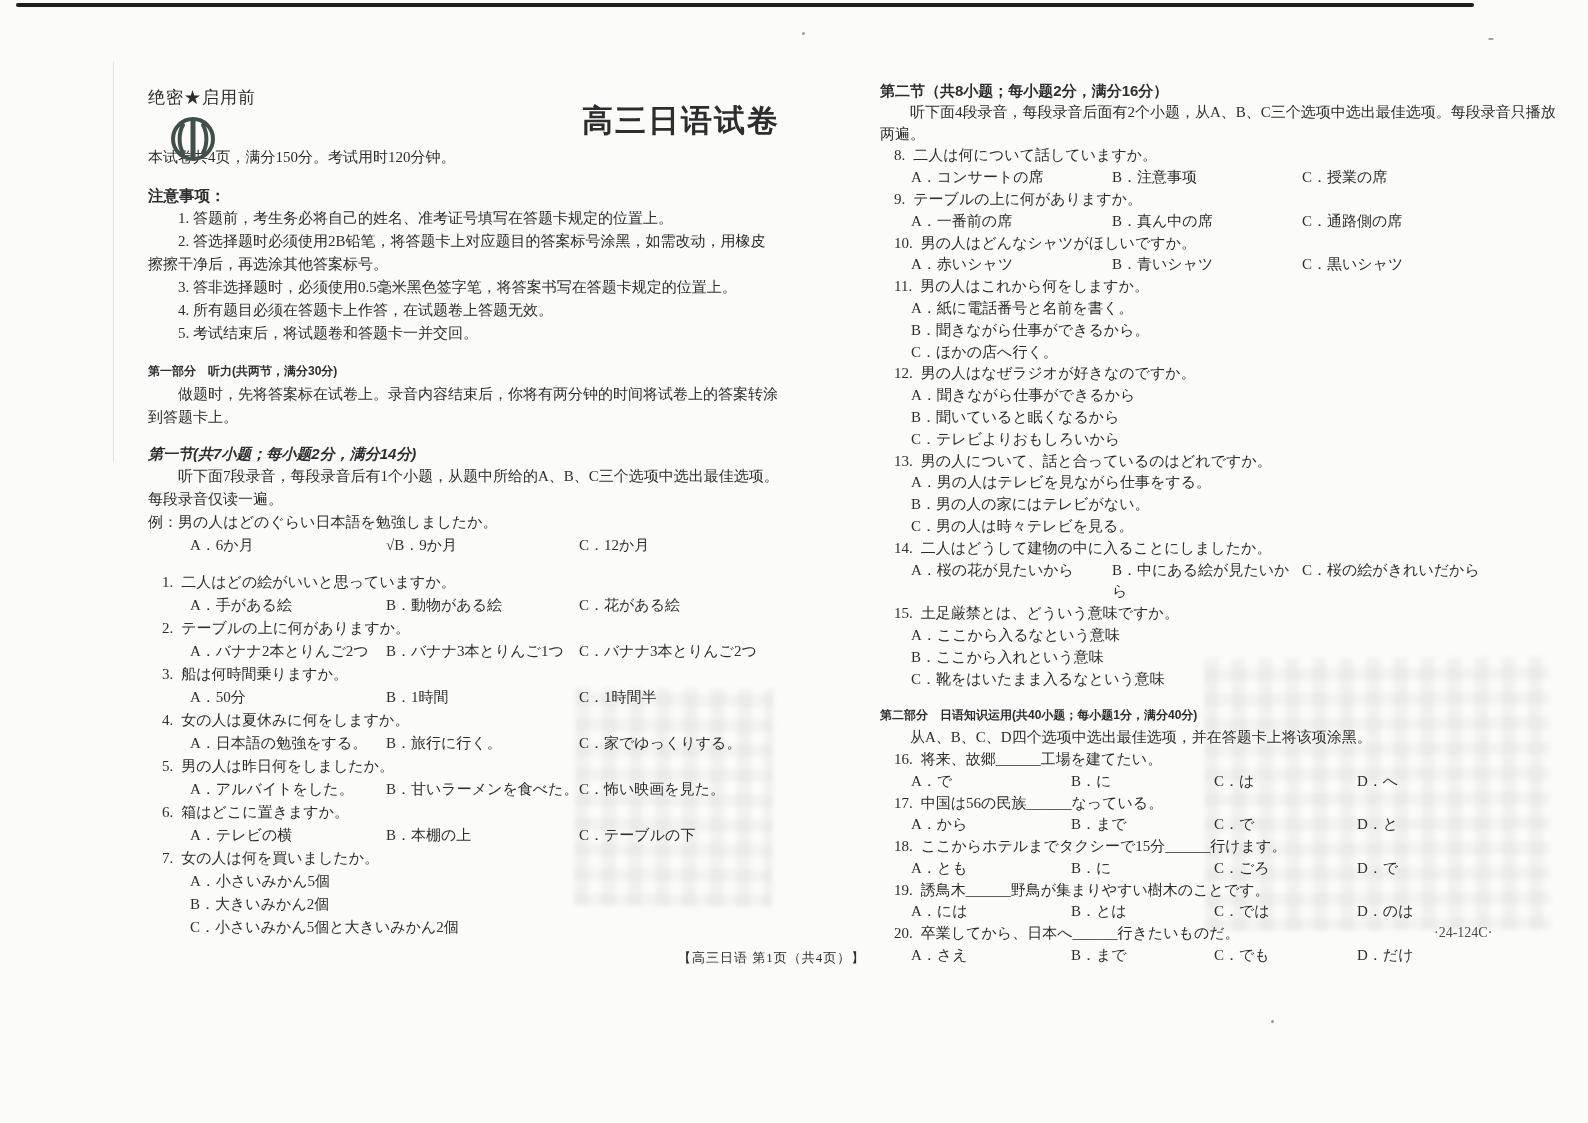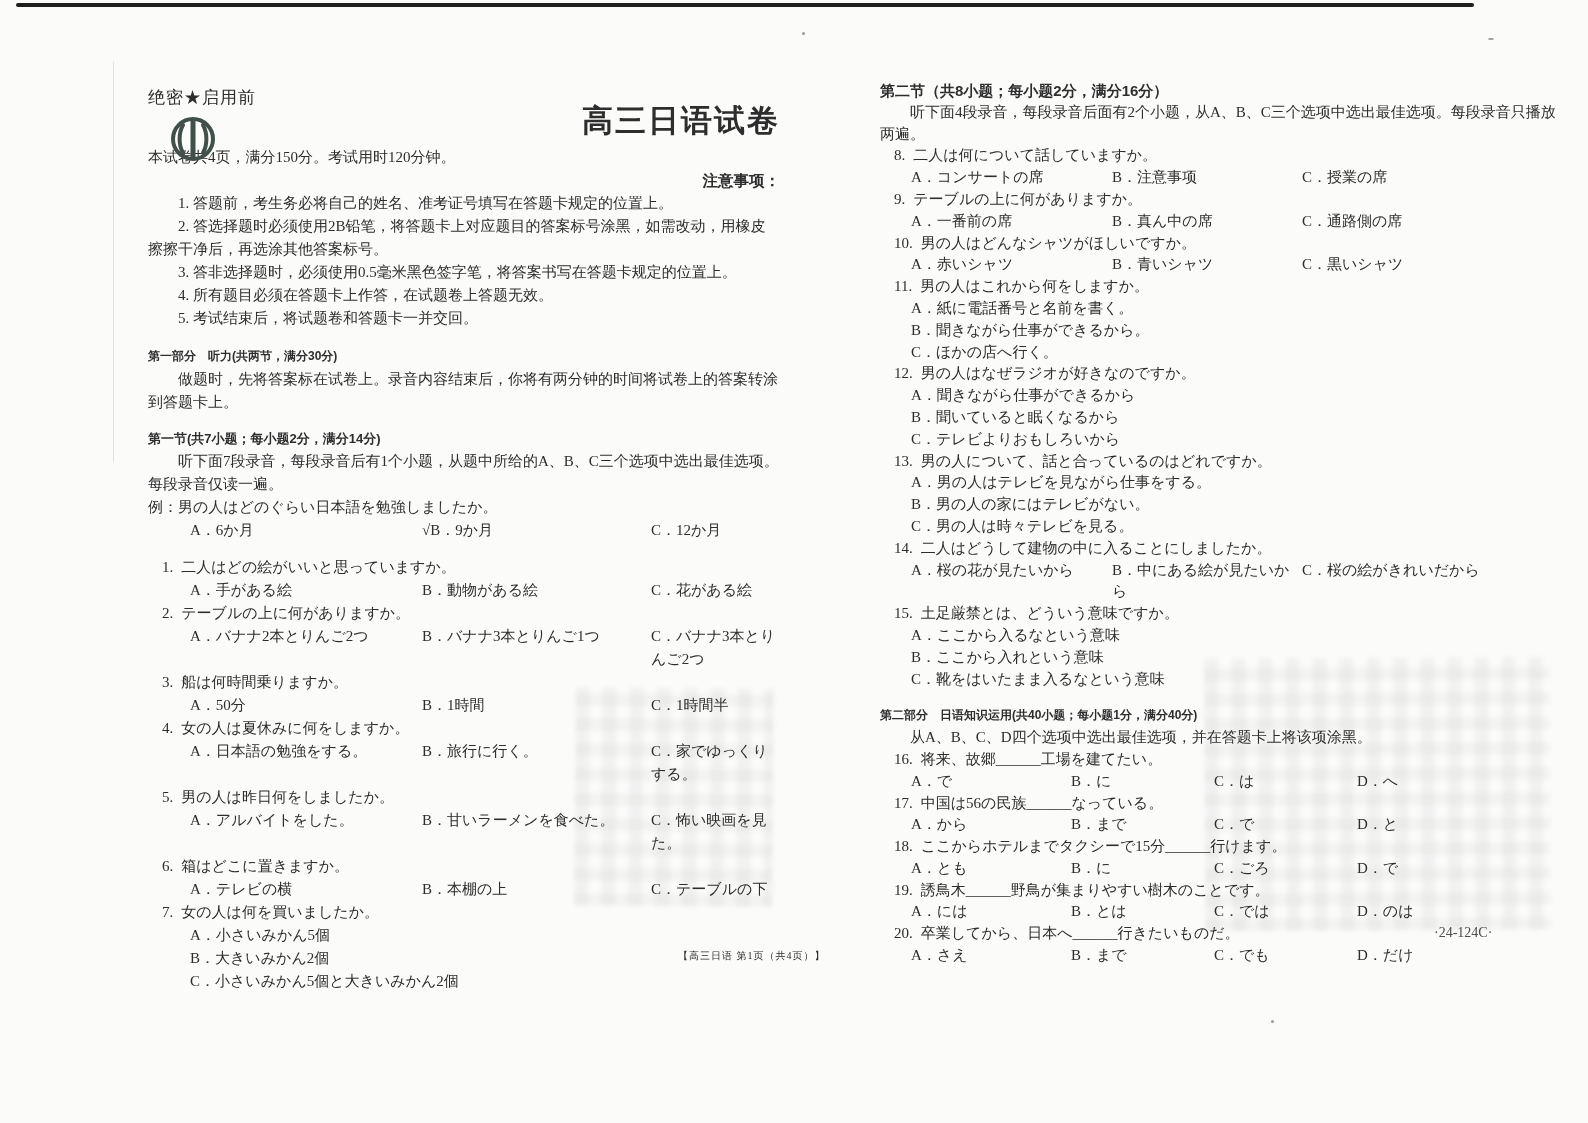--- a/index.html
+++ b/index.html
@@ -29,37 +29,37 @@
   .col-right{position:absolute;left:880px;top:80px;width:676px;font-size:15px;line-height:21.8px;}
 
   .hdr{position:relative;}
   .classification{font-size:17px;letter-spacing:1px;}
   .logo{position:absolute;left:22px;top:28px;width:46px;height:50px;}
   h1.title{font-family:"Liberation Sans","DejaVu Sans",sans-serif;font-weight:bold;
     font-size:31px;letter-spacing:2px;text-align:right;margin:0;margin-top:0px;}
   .subtitle{text-align:left;margin:14px 0 0 0;}
 
   .bold-h{font-family:"Liberation Sans","DejaVu Sans",sans-serif;font-weight:bold;margin:0;}
-  .notice-h{font-size:15.5px;text-align:right;}
+  .notice-h{margin-top:15px;font-size:15.5px;}
   .part-h{margin-top:15px;font-size:12px;}
-  .sec-h{margin-top:13px;font-size:13px;}
+  .sec-h{margin-top:13px;font-size:15px;font-style:italic;}
   p{margin:0;}
   .indent{text-indent:2em;}
 
   .stem{padding-left:14px;}
   .qnum{display:inline-block;margin-right:8px;}
-  .opts3L{display:grid;grid-template-columns:196px 193px auto;padding-left:42px;gap:36px;}
+  .opts3L{display:grid;grid-template-columns:196px 193px auto;padding-left:42px;}
   .opts3R{display:grid;grid-template-columns:201px 190px auto;padding-left:31px;}
   .opts4{display:grid;grid-template-columns:160px 143px 143px auto;padding-left:31px;}
   .stackL{padding-left:42px;}
   .stackR{padding-left:31px;}
   .stackL span,.stackR span{display:block;}
   .example{margin-bottom:14px;}
 
-  .footer-center{position:absolute;left:678px;top:949px;font-size:10px;letter-spacing:1px;}
+  .footer-center{position:absolute;left:678px;top:949px;font-size:13px;letter-spacing:1px;}
   .footer-right{position:absolute;left:1434px;top:925px;font-size:14px;color:#4c4c4c;}
 </style>
 </head>
 <body>
 
 <div class="topline"></div>
 <div class="foldline"></div>
 <div class="speck s1"></div>
 <div class="speck s2"></div>
 <div class="speck s3"></div>

